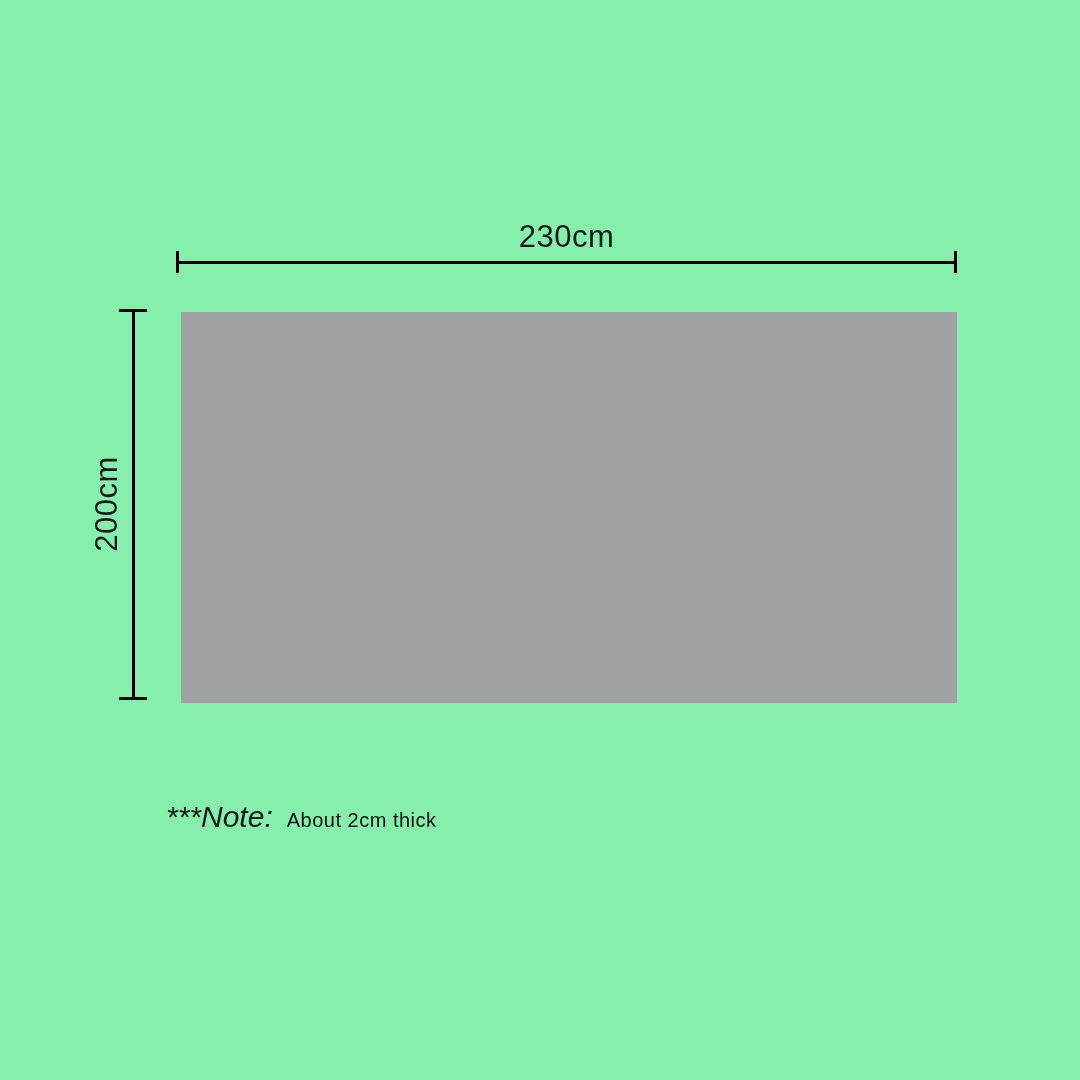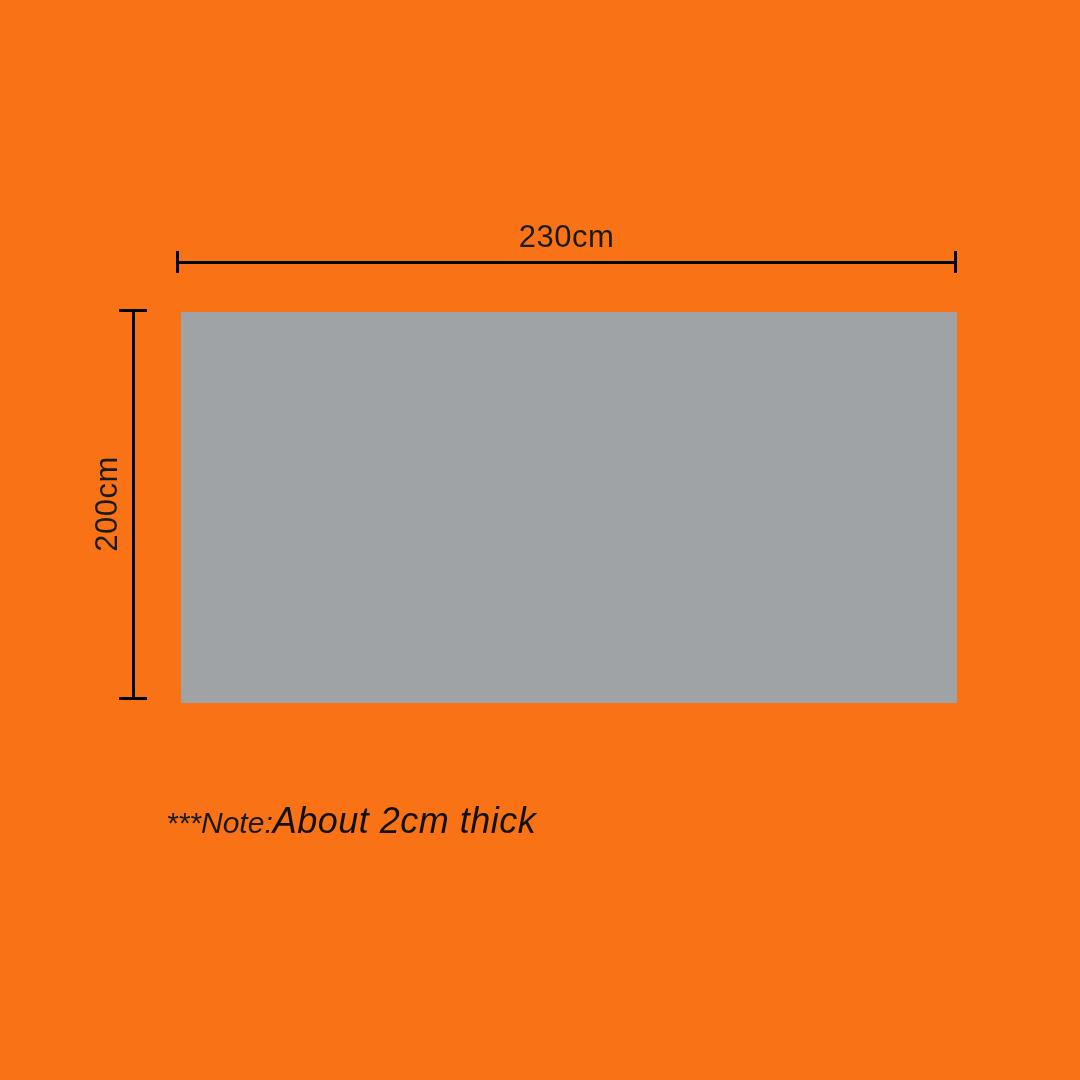--- a/index.html
+++ b/index.html
@@ -4,21 +4,21 @@
 <style>
   html, body {
     margin: 0;
     padding: 0;
     background: #ffffff;
   }
   .canvas {
     position: relative;
     width: 1080px;
     height: 1080px;
-    background: #f97316;
+    background: #86efac;
     overflow: hidden;
     font-family: "Liberation Sans", "DejaVu Sans", sans-serif;
     color: #1a1a1a;
   }
   
   .panel {
     position: absolute;
     left: 181px;
     top: 312px;
     width: 776px;
@@ -90,22 +90,22 @@
     display: flex;
     align-items: baseline;
     white-space: nowrap;
   }
   .note-prefix {
     font-style: italic;
     font-size: 30px;
     color: #1a1a1a;
   }
   .note-text {
-    font-style: italic;
-    font-size: 36px;
+    font-size: 20px;
+    margin-left: 14px;
     letter-spacing: 0.5px;
     color: #111111;
   }
 </style>
 </head>
 <body>
 
 <div class="canvas">
 
   <div class="h-dim-label">230cm</div>

